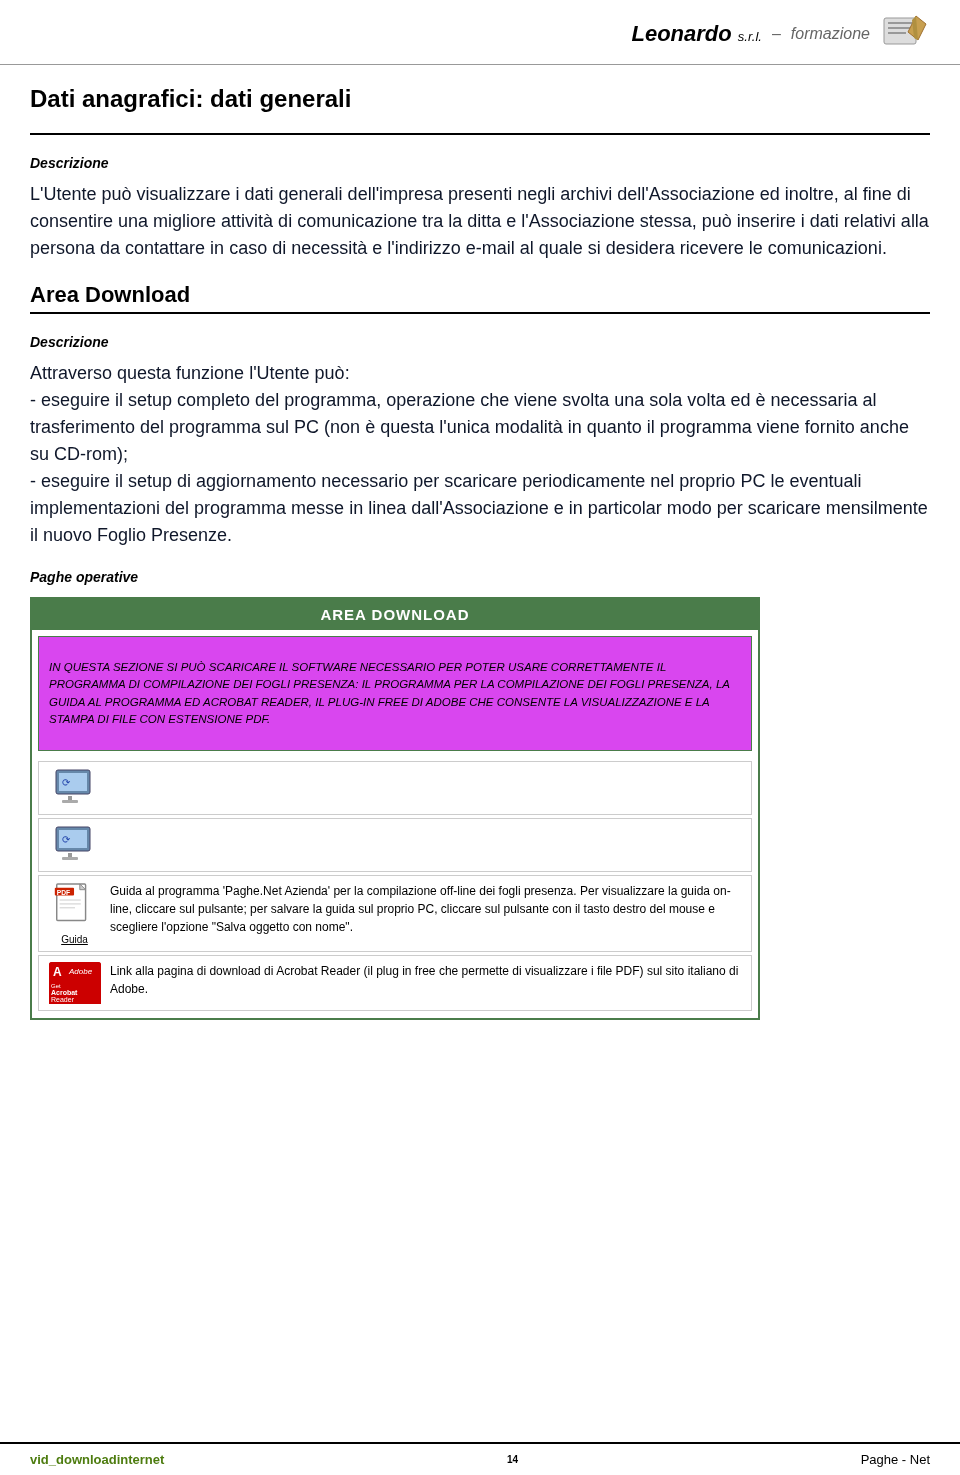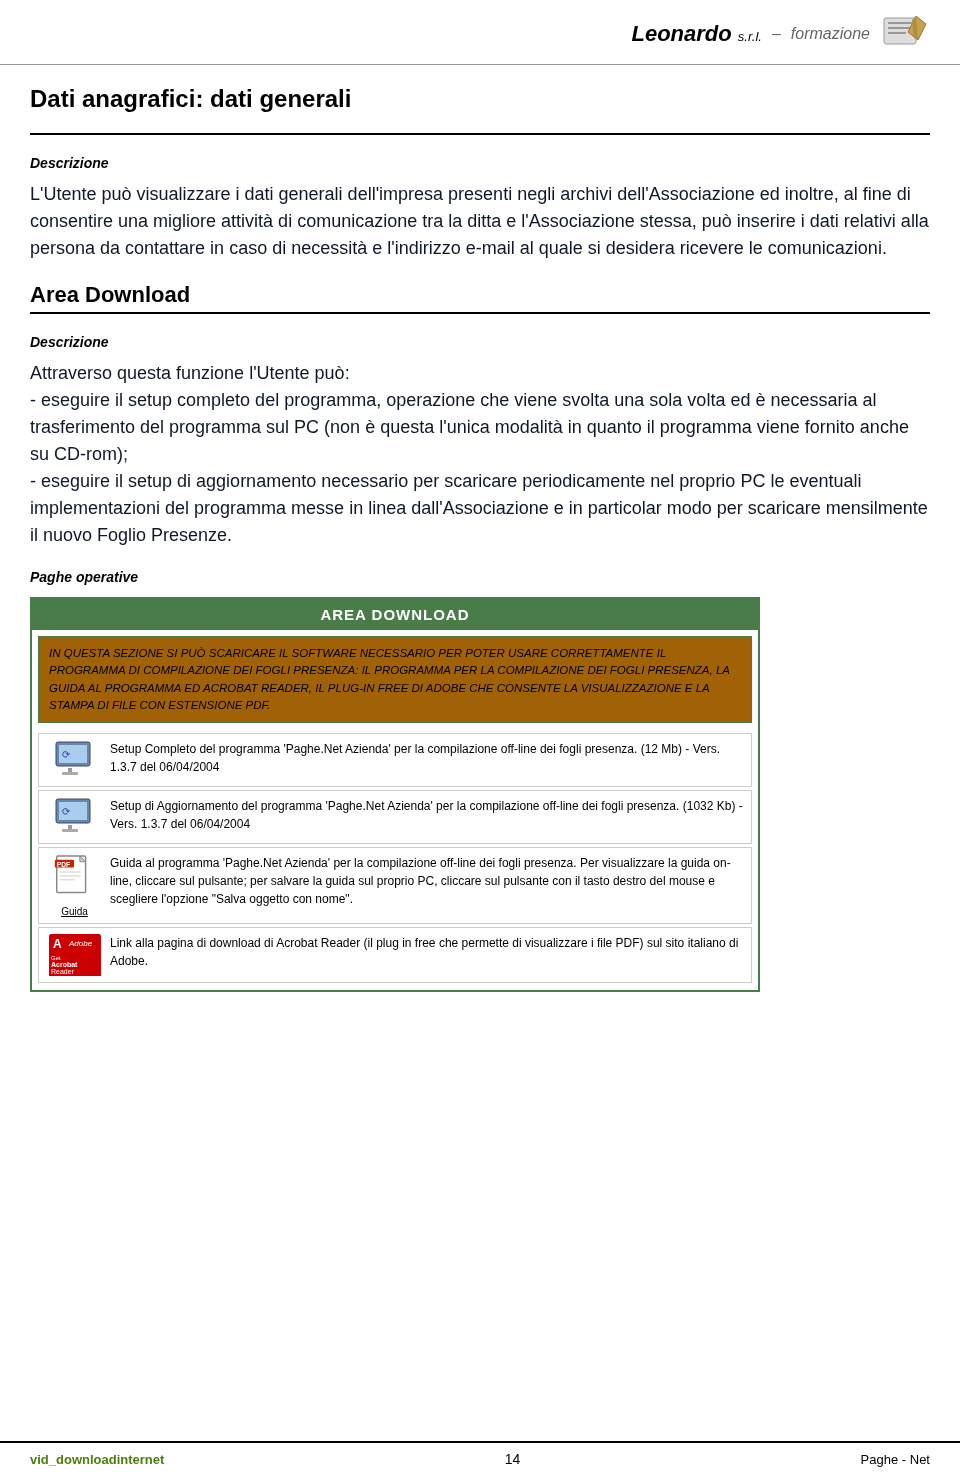--- a/index.html
+++ b/index.html
@@ -111,24 +111,24 @@
       background: #4a7c4a;
       color: #fff;
       text-align: center;
       font-size: 15px;
       font-weight: bold;
       padding: 7px 10px;
       letter-spacing: 1px;
     }
 
     .screenshot-intro-text {
-      background: #a16207;
+      background: #d946ef;
       border: 1px solid #4a7c4a;
       margin: 6px;
-      padding: 8px 10px;
+      padding: 22px 10px;
       font-size: 11.5px;
       line-height: 1.5;
       color: #000;
       font-style: italic;
     }
 
     .screenshot-rows {
       padding: 4px 6px;
     }
 
@@ -193,22 +193,23 @@
       align-items: center;
     }
 
     .footer-vid {
       font-size: 13px;
       font-weight: bold;
       color: #4d7c0f;
     }
 
     .footer-page {
-      font-size: 14px;
-      color: #000;
+      font-size: 10px;
+      color: #000;
+      font-weight: bold;
     }
 
     .footer-brand {
       font-size: 13px;
       color: #000;
     }
   </style>
 </head>
 <body>
 
@@ -262,38 +263,32 @@
           <div class="screenshot-row-icon">
             <svg class="icon-pc" viewBox="0 0 42 40" xmlns="http://www.w3.org/2000/svg">
               <rect x="2" y="2" width="34" height="24" rx="2" fill="#6688aa" stroke="#446"></rect>
               <rect x="5" y="5" width="28" height="18" fill="#aaccee"></rect>
 
               <text x="8" y="18" font-size="10" fill="#2244aa">⟳</text>
               <rect x="14" y="28" width="4" height="4" fill="#999"></rect>
               <rect x="8" y="32" width="16" height="3" rx="1" fill="#aaa"></rect>
             </svg>
           </div>
-          <div class="screenshot-row-text">
-            Setup Completo del programma 'Paghe.Net Azienda' per la compilazione off-line dei fogli presenza. (12 Mb) - Vers. 1.3.7 del 06/04/2004
-          </div>
         </div>
 
         <div class="screenshot-row">
           <div class="screenshot-row-icon">
             <svg class="icon-pc" viewBox="0 0 42 40" xmlns="http://www.w3.org/2000/svg">
               <rect x="2" y="2" width="34" height="24" rx="2" fill="#6688aa" stroke="#446"></rect>
               <rect x="5" y="5" width="28" height="18" fill="#aaccee"></rect>
               <text x="8" y="18" font-size="10" fill="#2244aa">⟳</text>
               <rect x="14" y="28" width="4" height="4" fill="#999"></rect>
               <rect x="8" y="32" width="16" height="3" rx="1" fill="#aaa"></rect>
             </svg>
           </div>
-          <div class="screenshot-row-text">
-            Setup di Aggiornamento del programma 'Paghe.Net Azienda' per la compilazione off-line dei fogli presenza. (1032 Kb) - Vers. 1.3.7 del 06/04/2004
-          </div>
         </div>
 
         <div class="screenshot-row">
           <div class="screenshot-row-icon">
             <svg class="icon-pdf" viewBox="0 0 42 52" xmlns="http://www.w3.org/2000/svg">
 
               <rect x="2" y="2" width="30" height="38" rx="1" fill="#fff" stroke="#888" stroke-width="1.5"></rect>
               <polygon points="26,2 32,8 26,8" fill="#ccc" stroke="#888" stroke-width="1"></polygon>
 
               <rect x="0" y="6" width="20" height="8" rx="1" fill="#cc2200"></rect>

